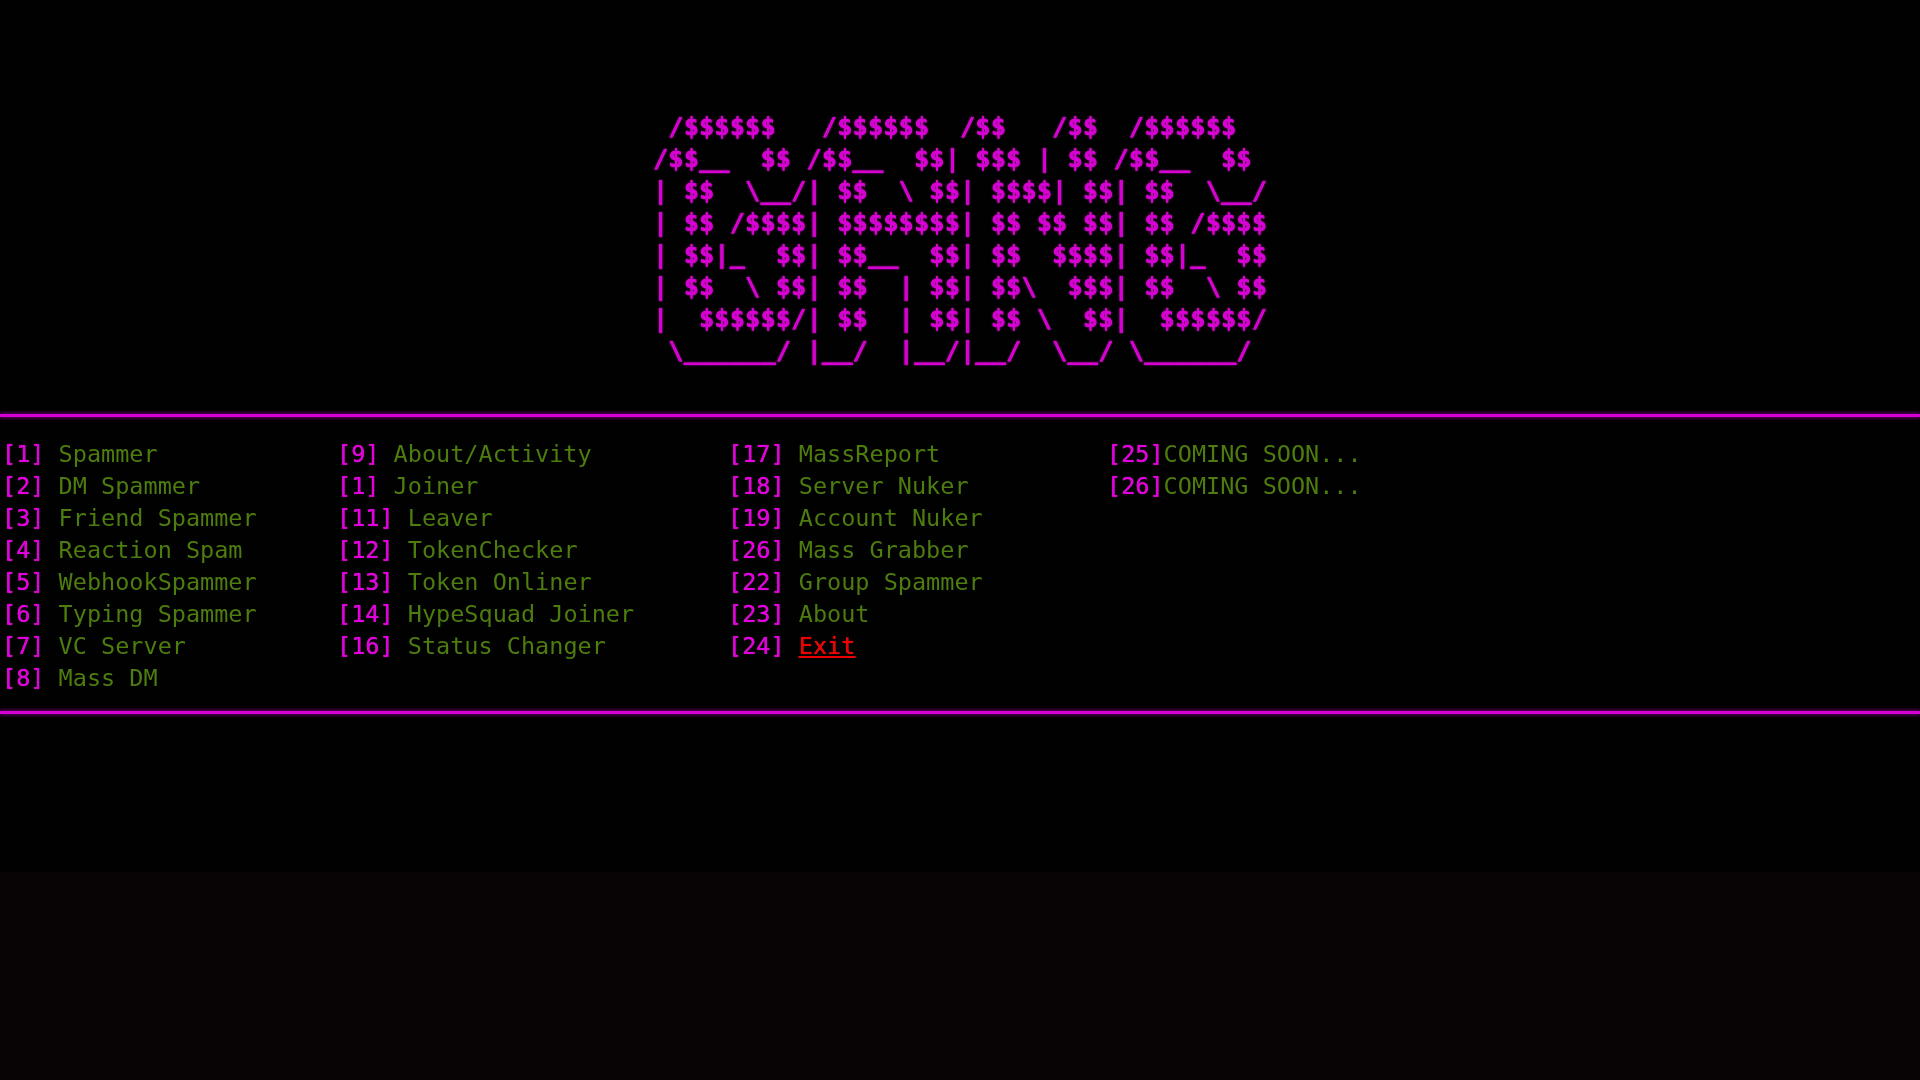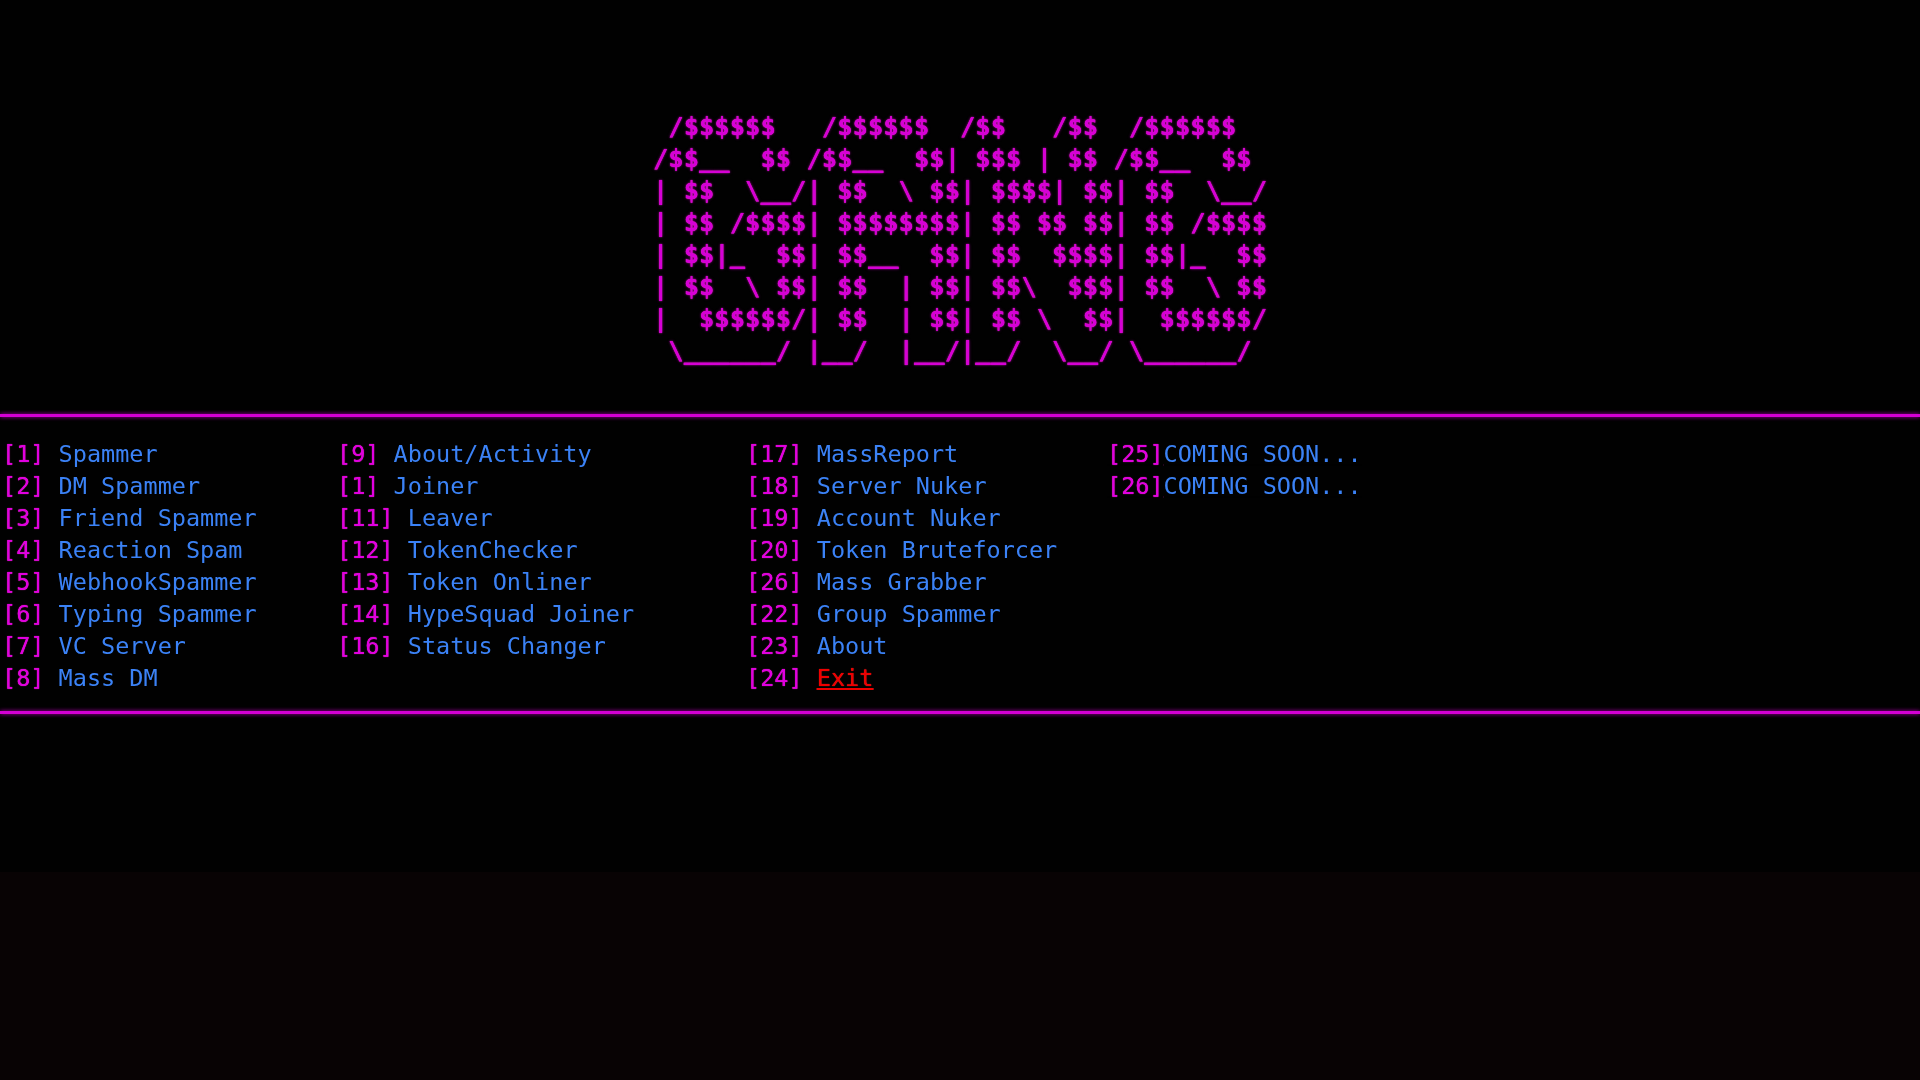--- a/index.html
+++ b/index.html
@@ -83,38 +83,38 @@
     top: 438px;
     width: 1920px;
     height: 265px;
   }
   .menu-col {
     position: absolute;
     top: 0;
   }
   .col-1 { left: 2px;    }
   .col-2 { left: 337px;  }
-  .col-3 { left: 746px;  }
+  .col-3 { left: 728px;  }
   .col-4 { left: 1107px; text-decoration: underline; }
 
   .menu-row {
     display: flex;
     align-items: baseline;
     height: 32px;
     line-height: 32px;
     white-space: pre;
     font-size: 23.5px;
     font-family: "DejaVu Sans Mono", "Liberation Mono", monospace;
   }
   .menu-key {
     color: #e000e0;
     text-shadow: 0 0 1px #ff2bd1;
   }
   .menu-label {
-    color: #3b82f6;
+    color: #4d7c0f;
   }
   .menu-label.danger {
     color: #ee0000;
     text-shadow: 0 0 1px #ff3030;
     text-decoration: underline;
   }
 </style>
 </head>
 <body>
 
@@ -153,21 +153,20 @@
         <div class="menu-row"><span class="menu-key">[11] </span><span class="menu-label">Leaver</span></div>
         <div class="menu-row"><span class="menu-key">[12] </span><span class="menu-label">TokenChecker</span></div>
         <div class="menu-row"><span class="menu-key">[13] </span><span class="menu-label">Token Onliner</span></div>
         <div class="menu-row"><span class="menu-key">[14] </span><span class="menu-label">HypeSquad Joiner</span></div>
         <div class="menu-row"><span class="menu-key">[16] </span><span class="menu-label">Status Changer</span></div>
       </div>
     <div class="menu-col col-3">
         <div class="menu-row"><span class="menu-key">[17] </span><span class="menu-label">MassReport</span></div>
         <div class="menu-row"><span class="menu-key">[18] </span><span class="menu-label">Server Nuker</span></div>
         <div class="menu-row"><span class="menu-key">[19] </span><span class="menu-label">Account Nuker</span></div>
-        <div class="menu-row"><span class="menu-key">[20] </span><span class="menu-label">Token Bruteforcer</span></div>
         <div class="menu-row"><span class="menu-key">[26] </span><span class="menu-label">Mass Grabber</span></div>
         <div class="menu-row"><span class="menu-key">[22] </span><span class="menu-label">Group Spammer</span></div>
         <div class="menu-row"><span class="menu-key">[23] </span><span class="menu-label">About</span></div>
         <div class="menu-row"><span class="menu-key">[24] </span><span class="menu-label danger">Exit</span></div>
       </div>
     <div class="menu-col col-4">
         <div class="menu-row"><span class="menu-key">[25]</span><span class="menu-label">COMING SOON...</span></div>
         <div class="menu-row"><span class="menu-key">[26]</span><span class="menu-label">COMING SOON...</span></div>
       </div>
   </div>

